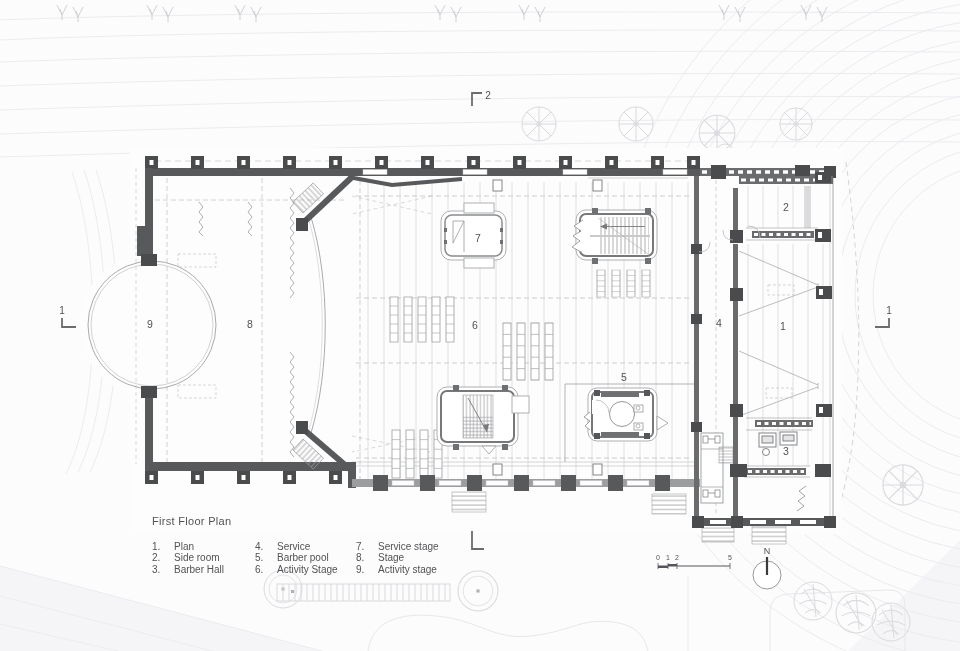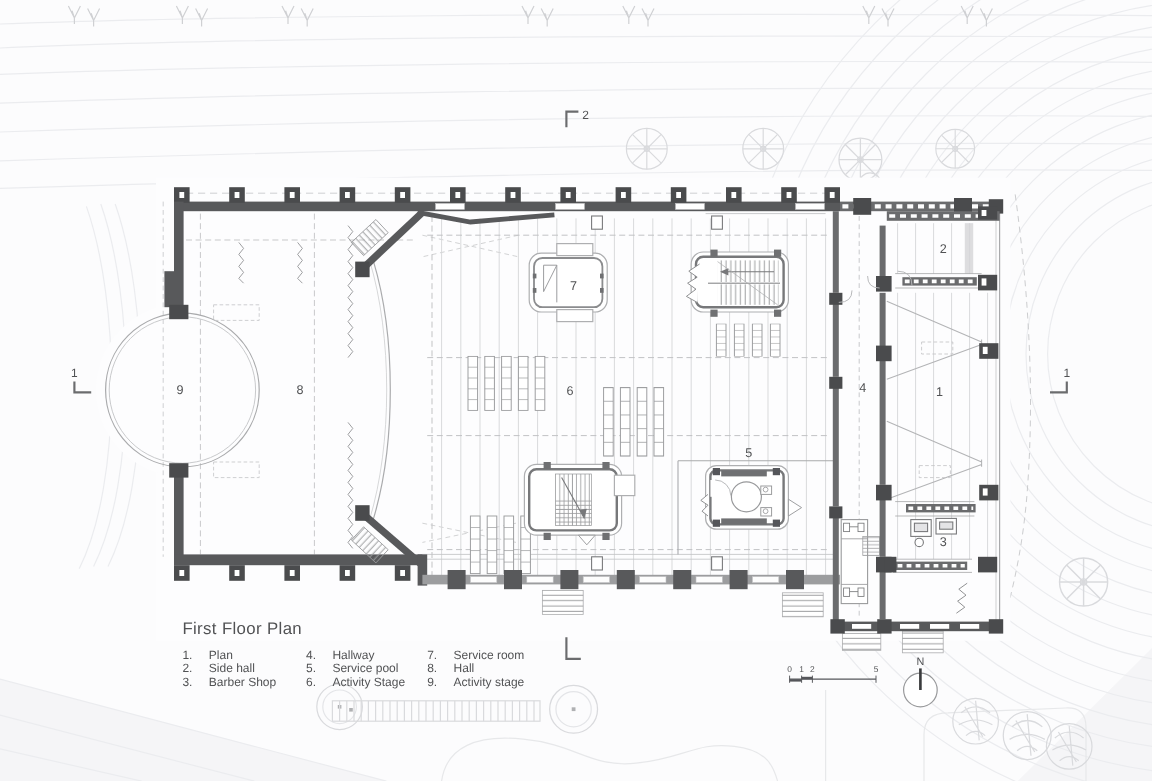--- a/index.html
+++ b/index.html
@@ -4,21 +4,21 @@
 <style>
   html,body{margin:0;padding:0;background:#e9e9ec;}
   #canvas{position:relative;width:960px;height:651px;background:#fcfcfd;overflow:hidden;
           font-family:"Liberation Sans",sans-serif;}
   svg{position:absolute;left:0;top:0;}
   svg text{font-family:"Liberation Sans",sans-serif;fill:#515254;}
   .rn{font-size:10.5px;text-anchor:middle;}
   .sm{font-size:10px;text-anchor:middle;}
   .tick{font-size:7px;text-anchor:middle;}
   .nlab{font-size:9px;text-anchor:middle;}
-  .plan-title{position:absolute;left:152px;top:515px;font-size:14px;color:#515254;letter-spacing:.3px;text-align:right;}
+  .plan-title{position:absolute;left:152px;top:515px;font-size:11px;color:#515254;letter-spacing:.3px;text-align:right;}
   .legend{position:absolute;left:0;top:541px;font-size:10px;color:#515254;}
   .lcol{position:absolute;top:0;}
   .lrow{display:flex;height:11.3px;line-height:11.3px;white-space:nowrap;}
   .ln{width:22px;}
 </style>
 </head>
 <body>
 
 <div id="canvas">
 <svg width="960" height="651" viewBox="0 0 960 651">
@@ -535,49 +535,49 @@
 
 <div class="plan-title">First Floor Plan</div>
 <div class="legend">
   <div class="lcol" style="left:152px">
     <div class="lrow">
           <span class="ln">1.</span>
           <span>Plan</span>
         </div>
     <div class="lrow">
           <span class="ln">2.</span>
-          <span>Side hall</span>
+          <span>Side room</span>
         </div>
     <div class="lrow">
           <span class="ln">3.</span>
-          <span>Barber Shop</span>
+          <span>Barber Hall</span>
         </div>
   </div>
   <div class="lcol" style="left:255px">
     <div class="lrow">
           <span class="ln">4.</span>
-          <span>Hallway</span>
+          <span>Service</span>
         </div>
     <div class="lrow">
           <span class="ln">5.</span>
-          <span>Service pool</span>
+          <span>Barber pool</span>
         </div>
     <div class="lrow">
           <span class="ln">6.</span>
           <span>Activity Stage</span>
         </div>
   </div>
   <div class="lcol" style="left:356px">
     <div class="lrow">
           <span class="ln">7.</span>
-          <span>Service room</span>
+          <span>Service stage</span>
         </div>
     <div class="lrow">
           <span class="ln">8.</span>
-          <span>Hall</span>
+          <span>Stage</span>
         </div>
     <div class="lrow">
           <span class="ln">9.</span>
           <span>Activity stage</span>
         </div>
   </div>
 </div>
 </div>
 
 </body></html>

